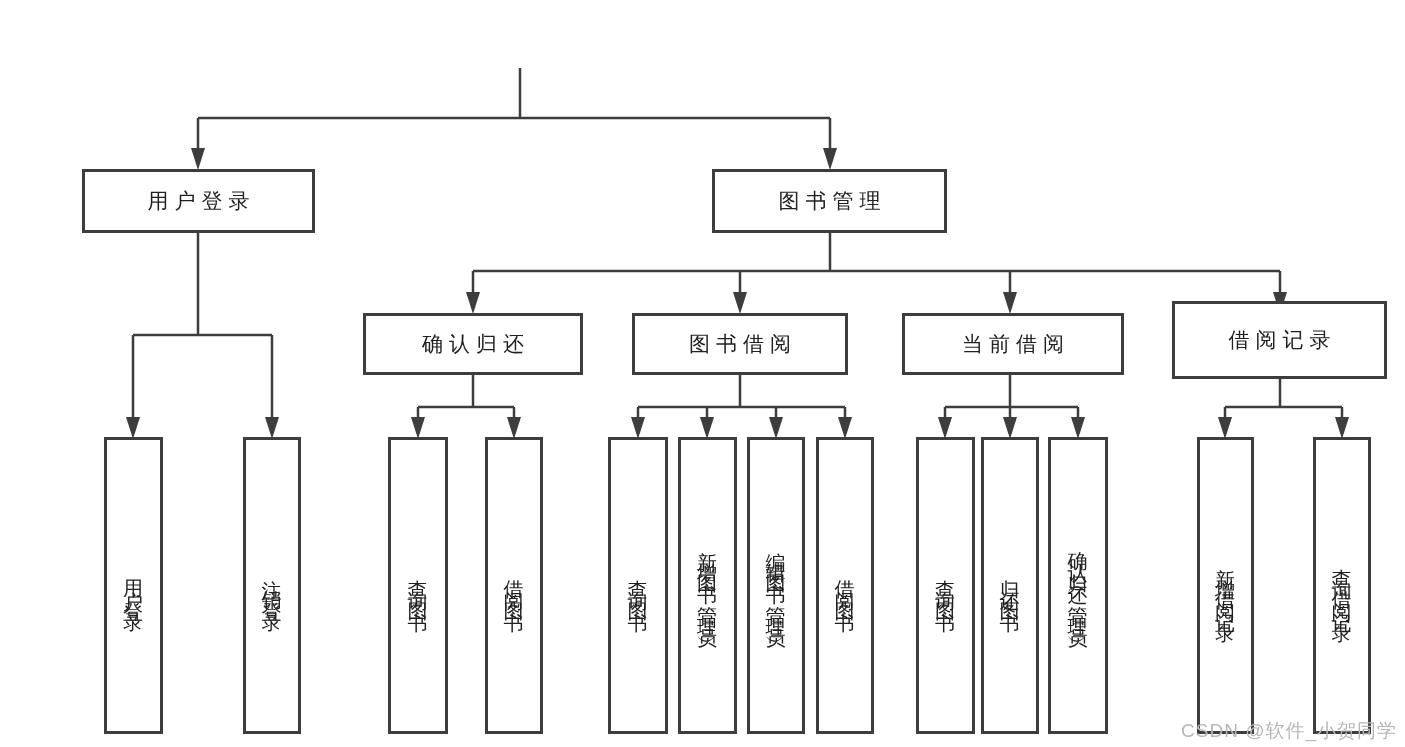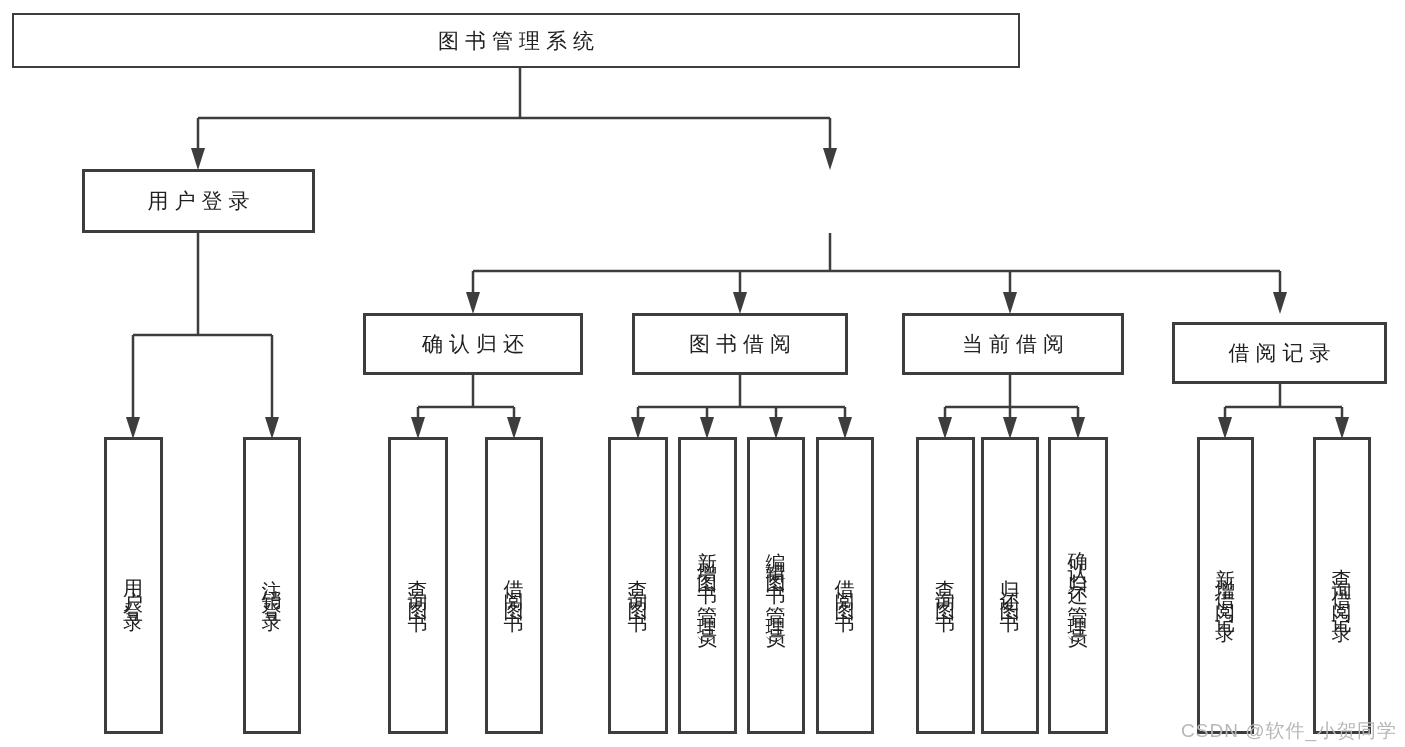--- a/index.html
+++ b/index.html
@@ -111,28 +111,28 @@
       <polygon points="1003,417 1017,417 1010,439"></polygon>
       <polygon points="1071,417 1085,417 1078,439"></polygon>
     </g>
     <g>
       <path d="M1280,375 V407 M1225,407 H1342 M1225,407 V419 M1342,407 V419"></path>
       <polygon points="1218,417 1232,417 1225,439"></polygon>
       <polygon points="1335,417 1349,417 1342,439"></polygon>
     </g>
   </svg>
 
-  <div class="box root" style="left:12px; top:13px; width:1008px; height:55px;">图书管理系统</div>
 
   <div class="box" style="left:82px; top:169px; width:233px; height:64px;">用户登录</div>
+  <div class="box" style="left:712px; top:169px; width:235px; height:64px;">图书管理</div>
 
   <div class="box" style="left:363px; top:313px; width:220px; height:62px;">确认归还</div>
   <div class="box" style="left:632px; top:313px; width:216px; height:62px;">图书借阅</div>
   <div class="box" style="left:902px; top:313px; width:222px; height:62px;">当前借阅</div>
-  <div class="box" style="left:1172px; top:322px; width:215px; height:62px;">借阅记录</div>
+  <div class="box" style="left:1172px; top:301px; width:215px; height:78px;">借阅记录</div>
 
   <div class="box leaf" style="left:104px; top:437px; width:59px; height:297px;">用户登录</div>
   <div class="box leaf" style="left:243px; top:437px; width:58px; height:297px;">注销登录</div>
 
   <div class="box leaf" style="left:388px; top:437px; width:60px; height:297px;">查询图书</div>
   <div class="box leaf" style="left:485px; top:437px; width:58px; height:297px;">借阅图书</div>
 
   <div class="box leaf" style="left:608px; top:437px; width:60px; height:297px;">查询图书</div>
   <div class="box leaf" style="left:678px; top:437px; width:59px; height:297px;">新增图书（管理员）</div>
   <div class="box leaf" style="left:747px; top:437px; width:58px; height:297px;">编辑图书（管理员）</div>

